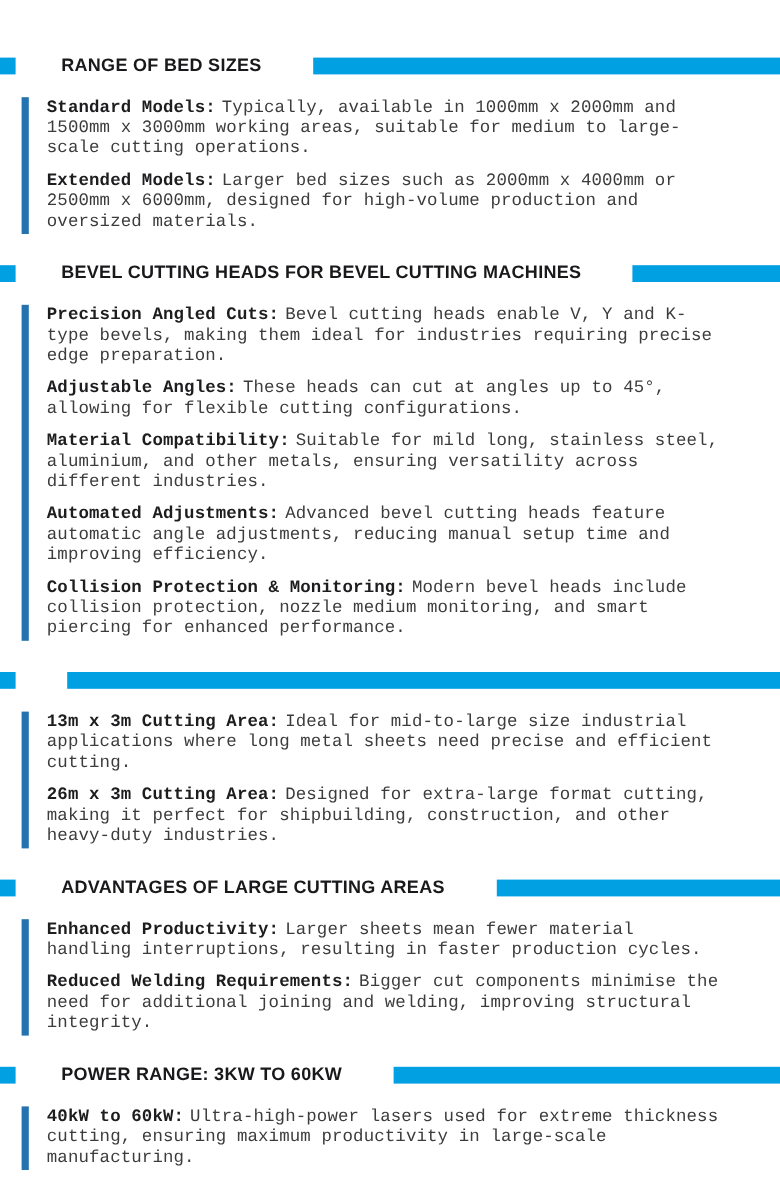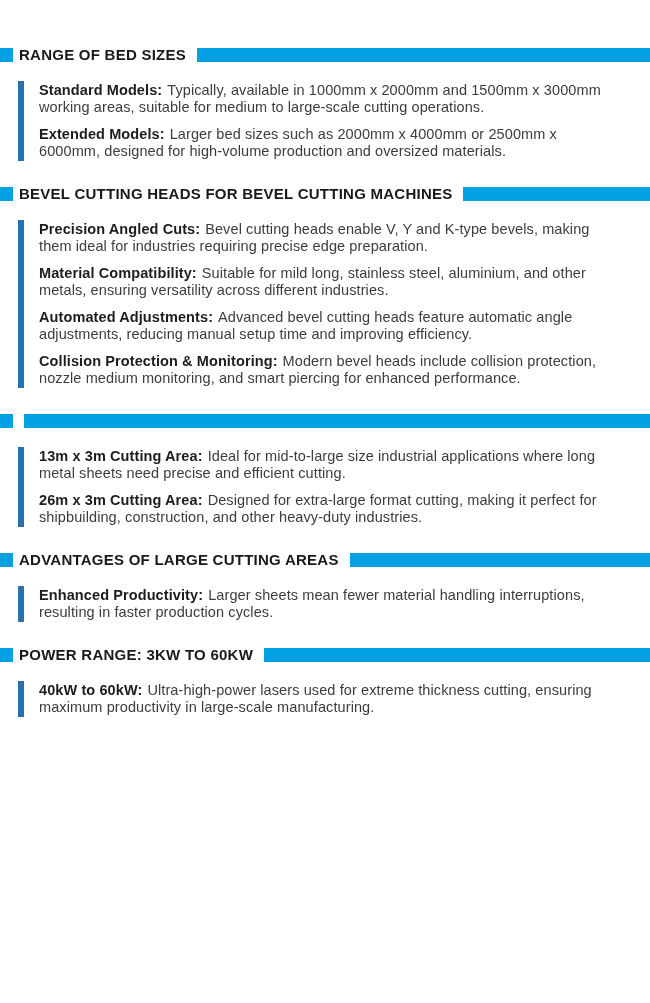--- a/index.html
+++ b/index.html
@@ -15,20 +15,21 @@
     width: 650px;
     height: 1003px;
     padding-top: 46px;
   }
   .section { margin: 0; }
   .heading-row {
     display: flex;
     align-items: center;
     height: 18px;
     margin-bottom: 17px;
+    gap: 32px;
   }
   .heading-square {
     width: 13px;
     height: 14px;
     background: var(--cyan, #00A0E3);
     flex: 0 0 auto;
   }
   .heading-text {
     font-size: 15px;
     font-weight: 700;
@@ -41,20 +42,21 @@
   .heading-bar {
     flex: 1 1 auto;
     height: 14px;
     background: var(--cyan, #00A0E3);
     margin-left: 11px;
   }
   .content {
     margin: 0 44px 24px 18px;
     border-left: 6px solid var(--steel, #2473B0);
     padding: 1px 0 1px 15px;
+    font-family: Liberation Mono, monospace;
   }
   .item {
     font-size: 14.5px;
     line-height: 17px;
     letter-spacing: 0.1px;
     color: #3c3c3c;
     margin: 0 0 10px 0;
   }
   .item:last-child { margin-bottom: 0; }
   .item b {
@@ -82,20 +84,21 @@
 
   <div class="section">
     <div class="heading-row">
       <span class="heading-square"></span>
       <span class="heading-text">BEVEL CUTTING HEADS FOR BEVEL CUTTING MACHINES</span>
       <span class="heading-bar"></span>
     </div>
     <div class="content">
   <p class="item"><b>Precision Angled Cuts:</b><span>Bevel cutting heads enable V, Y and K-type bevels, making them ideal for industries requiring precise edge preparation.</span></p>
 
+  <p class="item"><b>Adjustable Angles:</b><span>These heads can cut at angles up to 45°, allowing for flexible cutting configurations.</span></p>
 
   <p class="item"><b>Material Compatibility:</b><span>Suitable for mild long, stainless steel, aluminium, and other metals, ensuring versatility across different industries.</span></p>
 
   <p class="item"><b>Automated Adjustments:</b><span>Advanced bevel cutting heads feature automatic angle adjustments, reducing manual setup time and improving efficiency.</span></p>
 
   <p class="item"><b>Collision Protection &amp; Monitoring:</b><span>Modern bevel heads include collision protection, nozzle medium monitoring, and smart piercing for enhanced performance.</span></p>
 </div>
   </div>
 
   <div class="section">
@@ -112,20 +115,21 @@
 
   <div class="section">
     <div class="heading-row">
       <span class="heading-square"></span>
       <span class="heading-text">ADVANTAGES OF LARGE CUTTING AREAS</span>
       <span class="heading-bar"></span>
     </div>
     <div class="content">
   <p class="item"><b>Enhanced Productivity:</b><span>Larger sheets mean fewer material handling interruptions, resulting in faster production cycles.</span></p>
 
+  <p class="item"><b>Reduced Welding Requirements:</b><span>Bigger cut components minimise the need for additional joining and welding, improving structural integrity.</span></p>
 
 </div>
   </div>
 
   <div class="section">
     <div class="heading-row">
       <span class="heading-square"></span>
       <span class="heading-text">POWER RANGE: 3KW TO 60KW</span>
       <span class="heading-bar"></span>
     </div>

